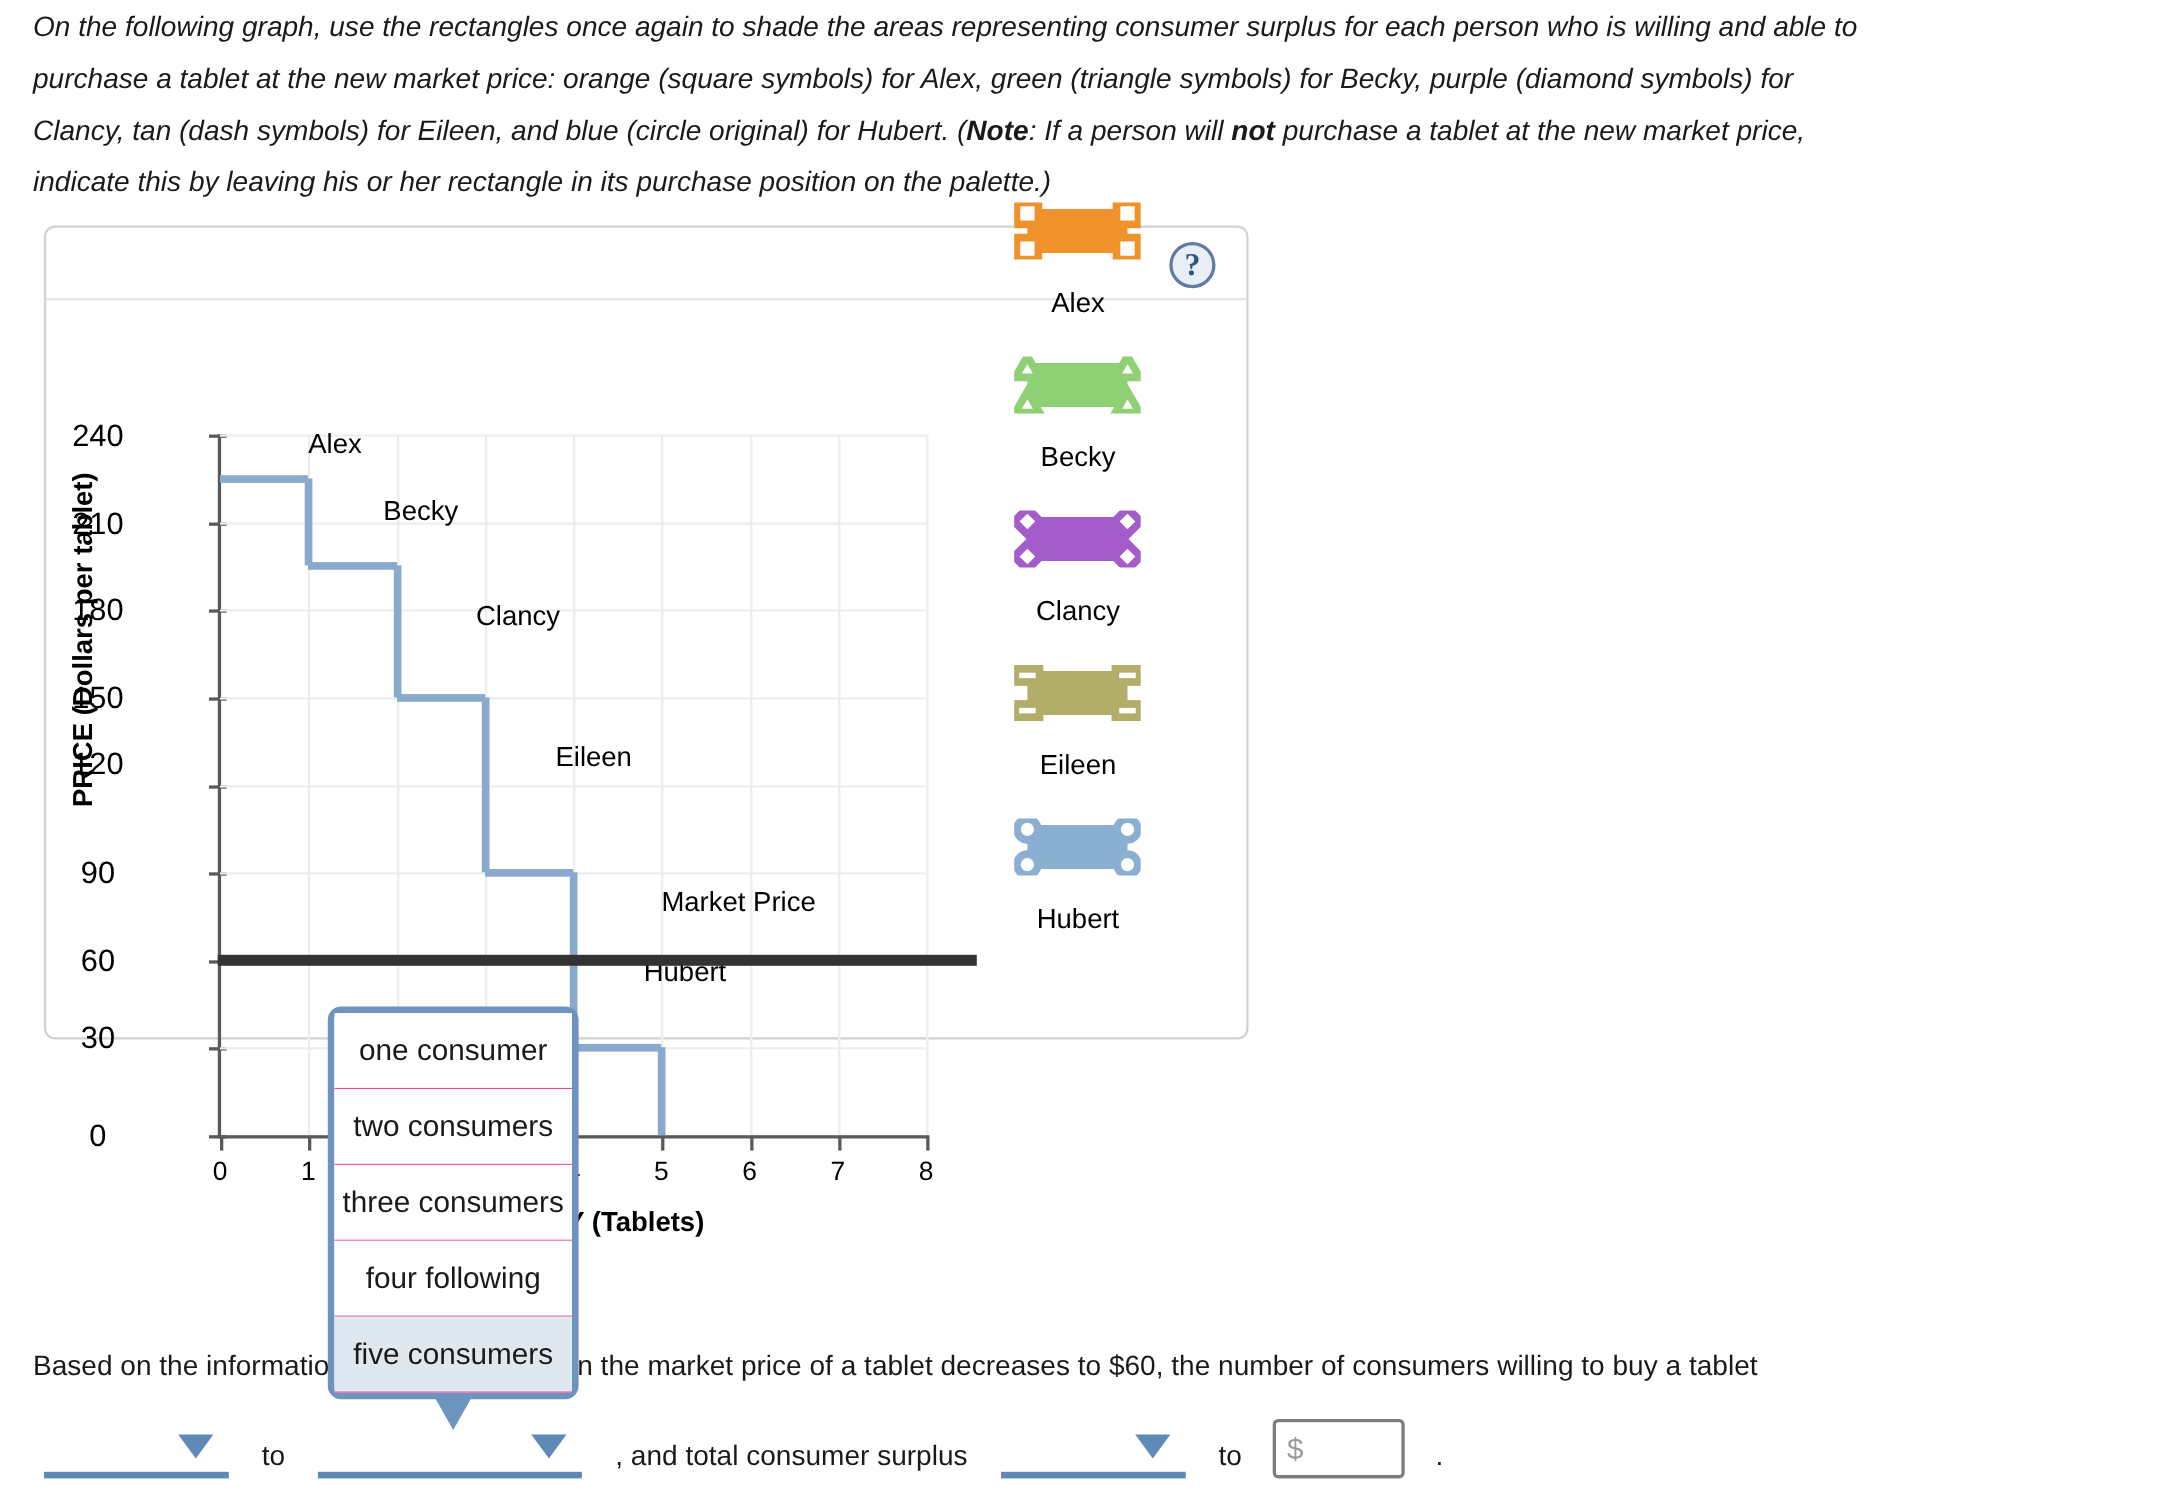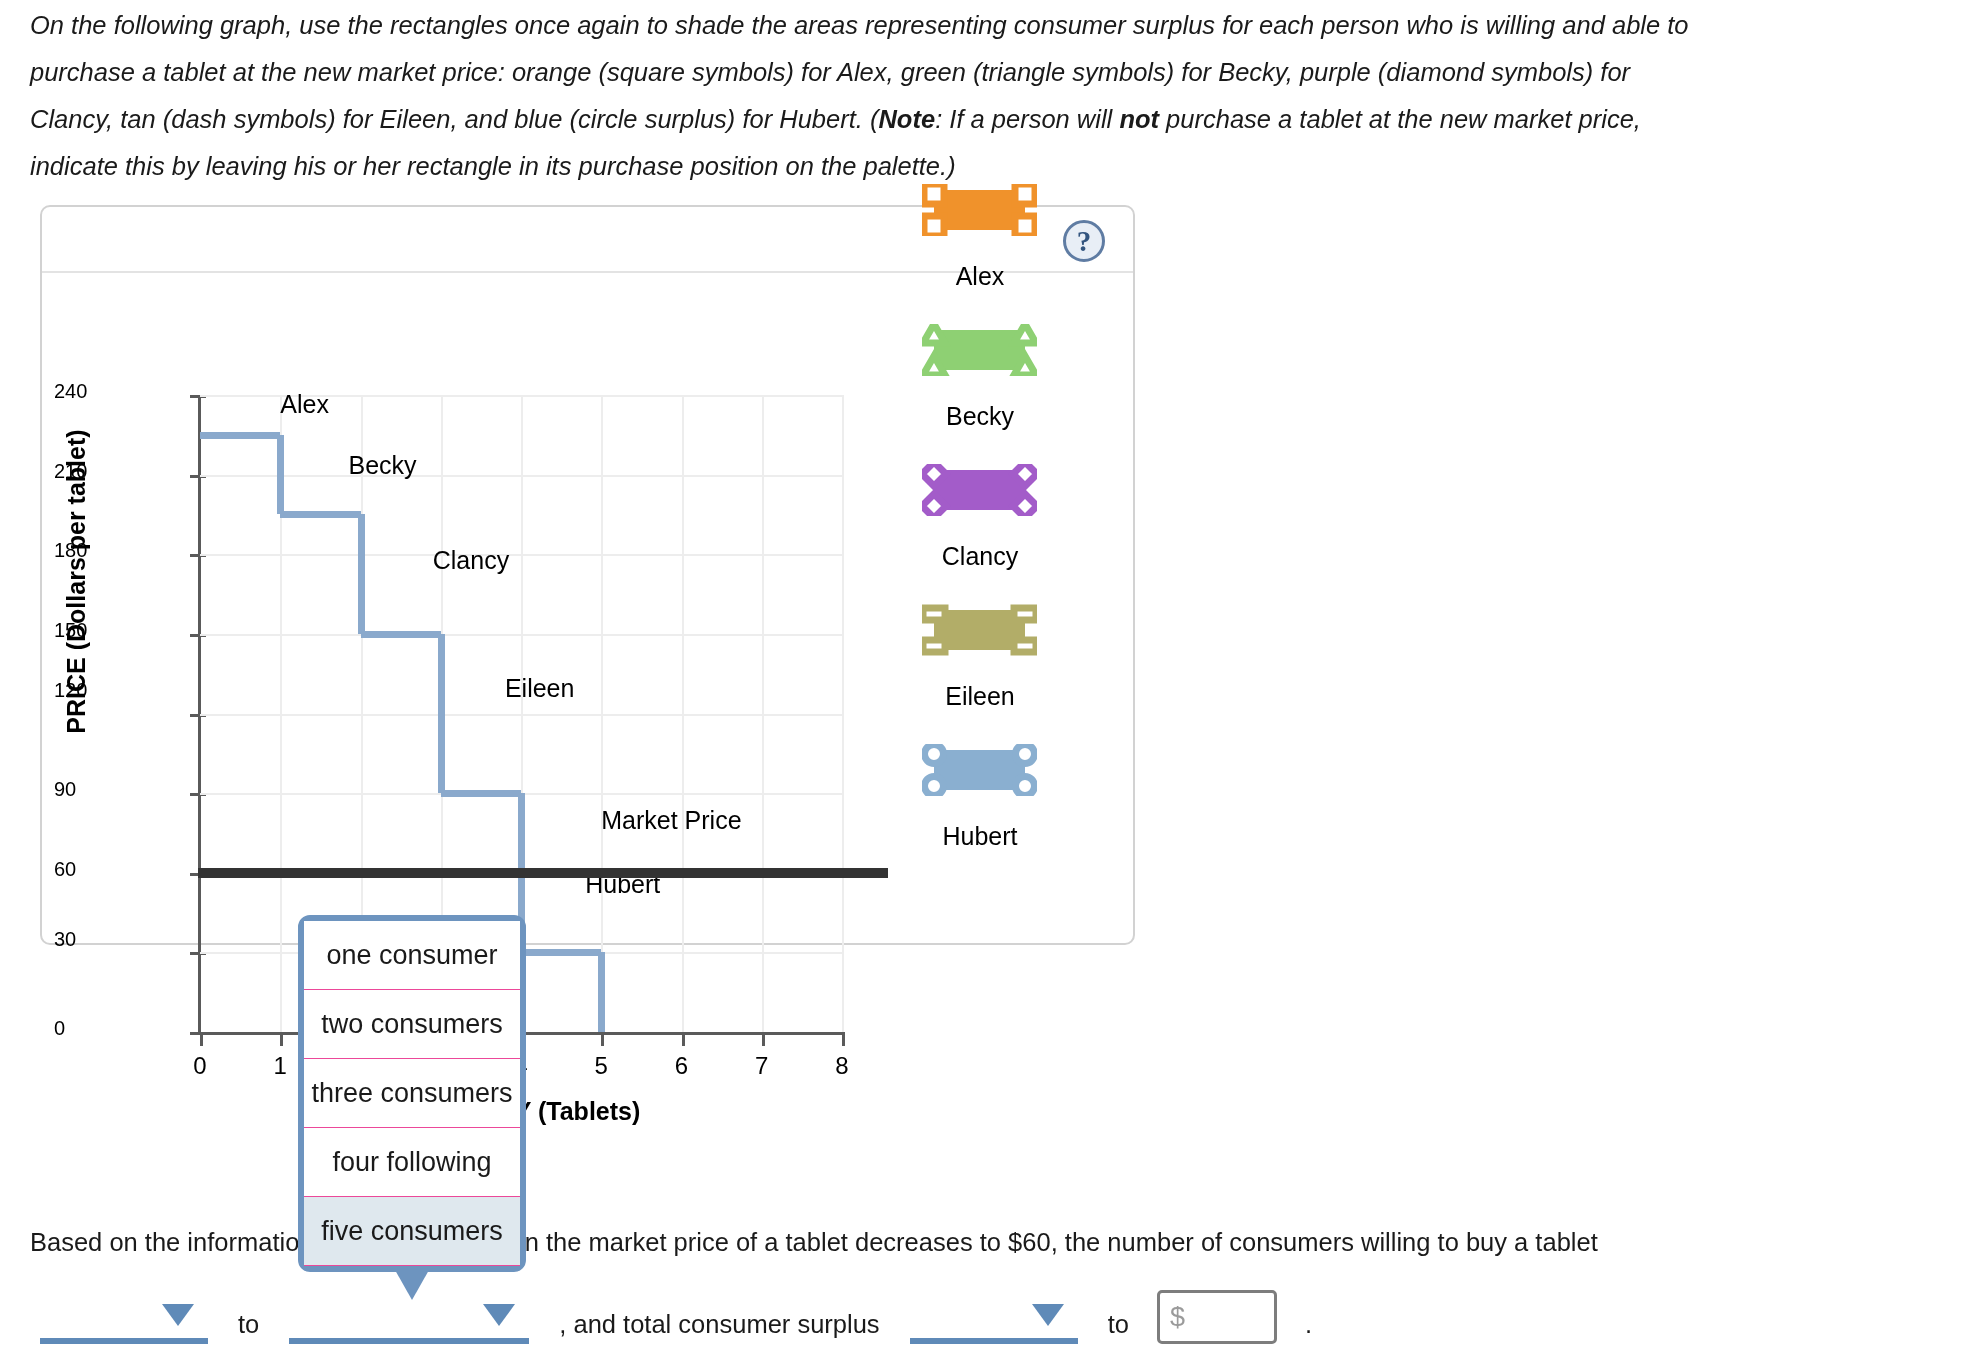--- a/index.html
+++ b/index.html
@@ -73,22 +73,22 @@
     width: 646px; height: 3px; background: #5a5a5a;
   }
   .tick-y {
     position: absolute; left: 148px; width: 16px; height: 3px; background: #5a5a5a;
   }
   .tick-x {
     position: absolute; top: 825px; width: 3px; height: 14px; background: #5a5a5a;
   }
   .ylab {
     position: absolute; right: 1013px; 
-    width: 70px; text-align: left;
-    font-size: 20px; color: #000;
+    width: 70px; text-align: center;
+    font-size: 28px; color: #000;
   }
   .xlab {
     position: absolute; top: 845px; width: 60px; text-align: center;
     font-size: 24px; color: #000;
   }
   .axis-title-y {
     position: absolute;
     left: -166px; top: 360px;
     width: 400px; text-align: center;
     transform: rotate(-90deg);
@@ -197,21 +197,21 @@
   .period { line-height: 40px; }
 </style>
 </head>
 <body>
 
 <div id="root">
 
   <div class="prompt">
     <div>On the following graph, use the rectangles once again to shade the areas representing consumer surplus for each person who is willing and able to</div>
     <div>purchase a tablet at the new market price: orange (square symbols) for Alex, green (triangle symbols) for Becky, purple (diamond symbols) for</div>
-    <div><span>Clancy, tan (dash symbols) for Eileen, and blue (circle surplus) for Hubert. (</span><b>Note</b><span>: If a person will </span><b>not</b><span> purchase a tablet at the new market price,</span></div>
+    <div><span>Clancy, tan (dash symbols) for Eileen, and blue (circle original) for Hubert. (</span><b>Note</b><span>: If a person will </span><b>not</b><span> purchase a tablet at the new market price,</span></div>
     <div>indicate this by leaving his or her rectangle in its purchase position on the palette.)</div>
   </div>
 
   <div class="panel">
     <div class="panel-header">
       <div class="help-icon">?</div>
     </div>
 
     <div class="chart">
       <div class="axis-title-y">PRICE (Dollars per tablet)</div>

